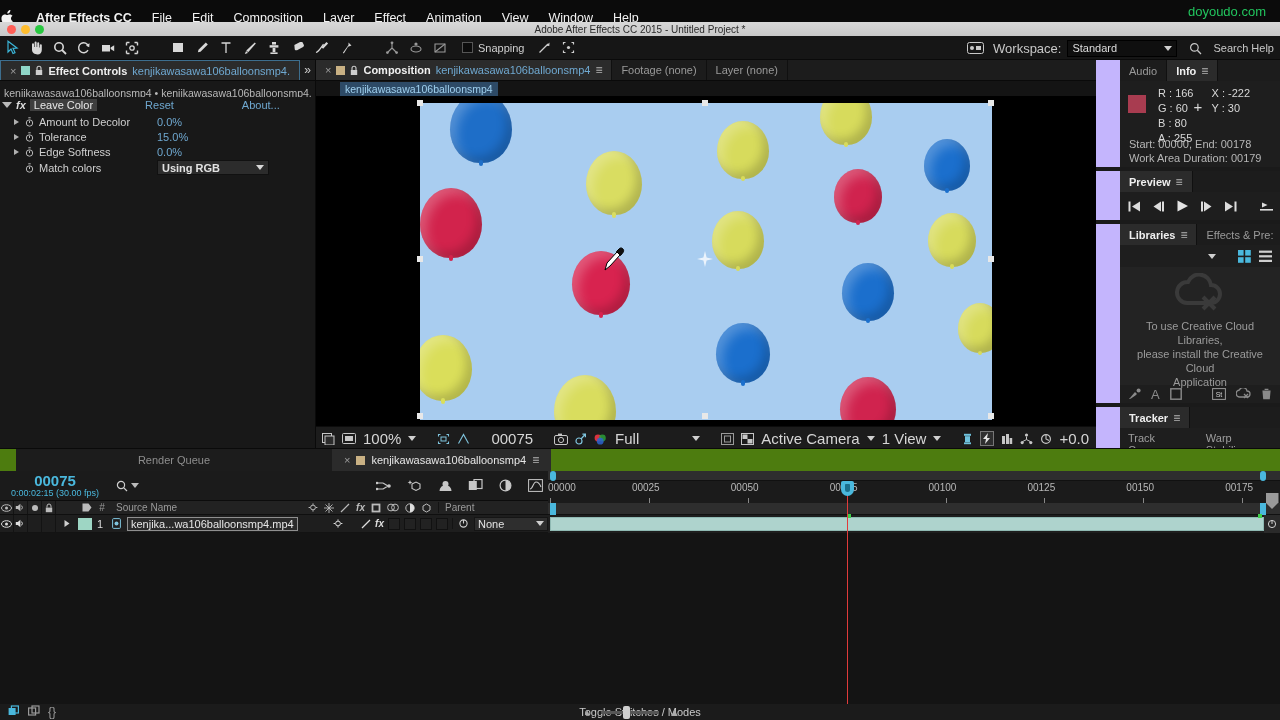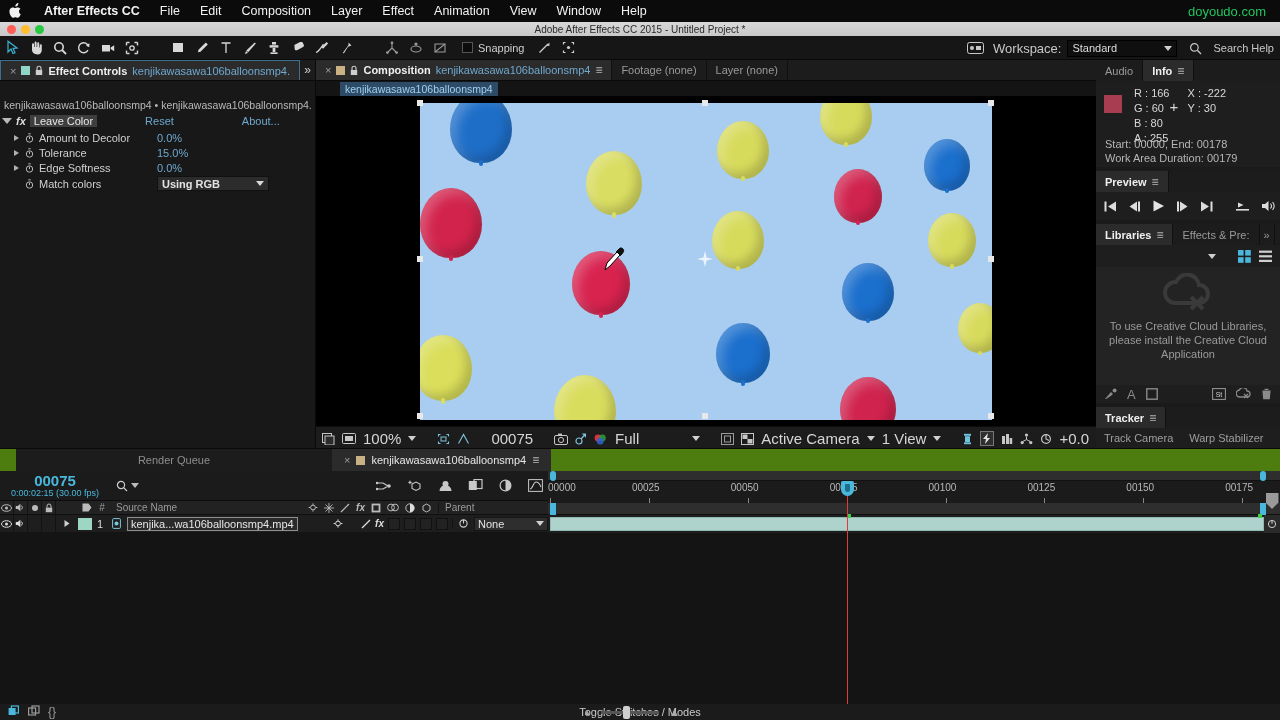--- a/index.html
+++ b/index.html
@@ -9,24 +9,23 @@
     background: #1a1a1a;
     font-family: "Liberation Sans", sans-serif;
     font-size: 11px;
     color: #c8c8c8;
     -webkit-font-smoothing: antialiased;
   }
   #app { position: relative; width: 1280px; height: 720px; }
 
   
   .macbar {
-    position: absolute; left: 0; top: 0; width: 1280px; height: 22px;
+    position: absolute; left: 0; top: 0; width: 1280px; height: 36px;
     background: #0b0b0b;
     display: flex; align-items: center;
-    padding-left: 8px;
   }
   .apple-logo { width: 16px; height: 16px; position: relative; margin-right: 10px; }
   .apple-logo svg { display:block; }
   .macbar .mi {
     color: #f2f2f2; font-size: 12.5px; padding: 0 10px; line-height: 22px;
     white-space: nowrap;
   }
   .macbar .mi.bold { font-weight: bold; }
   .macbar .right {
     position: absolute; right: 0; top: 0; height: 22px;
@@ -103,21 +102,21 @@
   .ptab .menu { color: #b5b5b5; font-size: 12px; }
 
   
   #effect-controls { left: 0; top: 60px; width: 316px; height: 388px; background: #181818;
                      border-right: 1px solid #0a0a0a; }
   #effect-controls .ec-tabrow { position: relative; }
   #effect-controls .ec-tab-main { background: #2b2b2b; border: 1px solid #3d6e8e; border-bottom: none; }
   .chev-right { position: absolute; right: 4px; top: 3px; font-size: 12px; color: #cfcfcf; }
   .ec-breadcrumb {
     height: 16px; line-height: 16px; font-size: 10.5px; color: #b9b9b9;
-    padding: 16px 4px; background: #181818; overflow: hidden; white-space: nowrap;
+    padding: 4px 4px; background: #181818; overflow: hidden; white-space: nowrap;
   }
   .ec-body { background: #181818; height: 352px; position: relative; }
   .fx-header { display: flex; align-items: center; height: 15px; padding-left: 2px; gap: 4px; }
   .tri { width: 0; height: 0; border-top: 4px solid transparent; border-bottom: 4px solid transparent;
          border-left: 6px solid #b9b9b9; }
   .tri.open { border-left: 5px solid transparent; border-right: 5px solid transparent;
               border-top: 6px solid #b9b9b9; border-bottom: none; }
   .fx-tag { font-style: italic; font-weight: bold; font-size: 11px; color: #dcdcdc; }
   .fx-name { background: #3e3e3e; color: #e8e8e8; font-size: 11px; padding: 0 4px; }
   .link { color: #6fa8d0; font-size: 11px; }
@@ -167,21 +166,21 @@
   .comp-footer {
     height: 24px; background: #1c1c1c; display: flex; align-items: center;
     padding: 0 6px; gap: 7px; border-top: 1px solid #0c0c0c;
   }
   .cf-txt { font-size: 15px; color: #d6d6d6; }
   .cf-ico { display: flex; align-items: center; color: #c6c6c6; }
   .cf-gap { width: 7px; }
 
   
   #rightcol { position: absolute; left: 1096px; top: 60px; width: 184px; height: 388px; }
-  .rp { background: #a3a3a3; }
+  .rp { background: #c4b5fd; padding-left: 24px; }
   .rp-tabs { height: 21px; background: #1c1c1c; display: flex; align-items: stretch; }
   .info-body { padding: 5px 6px 2px 6px; background: #1e1e1e; position: relative; height: 86px; }
   .info-sw { width: 18px; height: 18px; background: #a83c50; position: absolute; left: 8px; top: 14px; }
   .info-cols { display: flex; gap: 18px; padding-left: 32px; }
   .info-lines div { font-size: 11px; color: #d8d8d8; line-height: 15px; }
   .info-meta { font-size: 11px; color: #b6b6b6; line-height: 14px; padding: 0 5px; }
   .prev-body { height: 28px; display: flex; align-items: center; gap: 11px; padding: 0 8px;
     background: #1e1e1e; }
   .prev-body .sp { flex: 1; }
   .lib-toolrow { height: 22px; background: #1e1e1e; display: flex; align-items: center;

